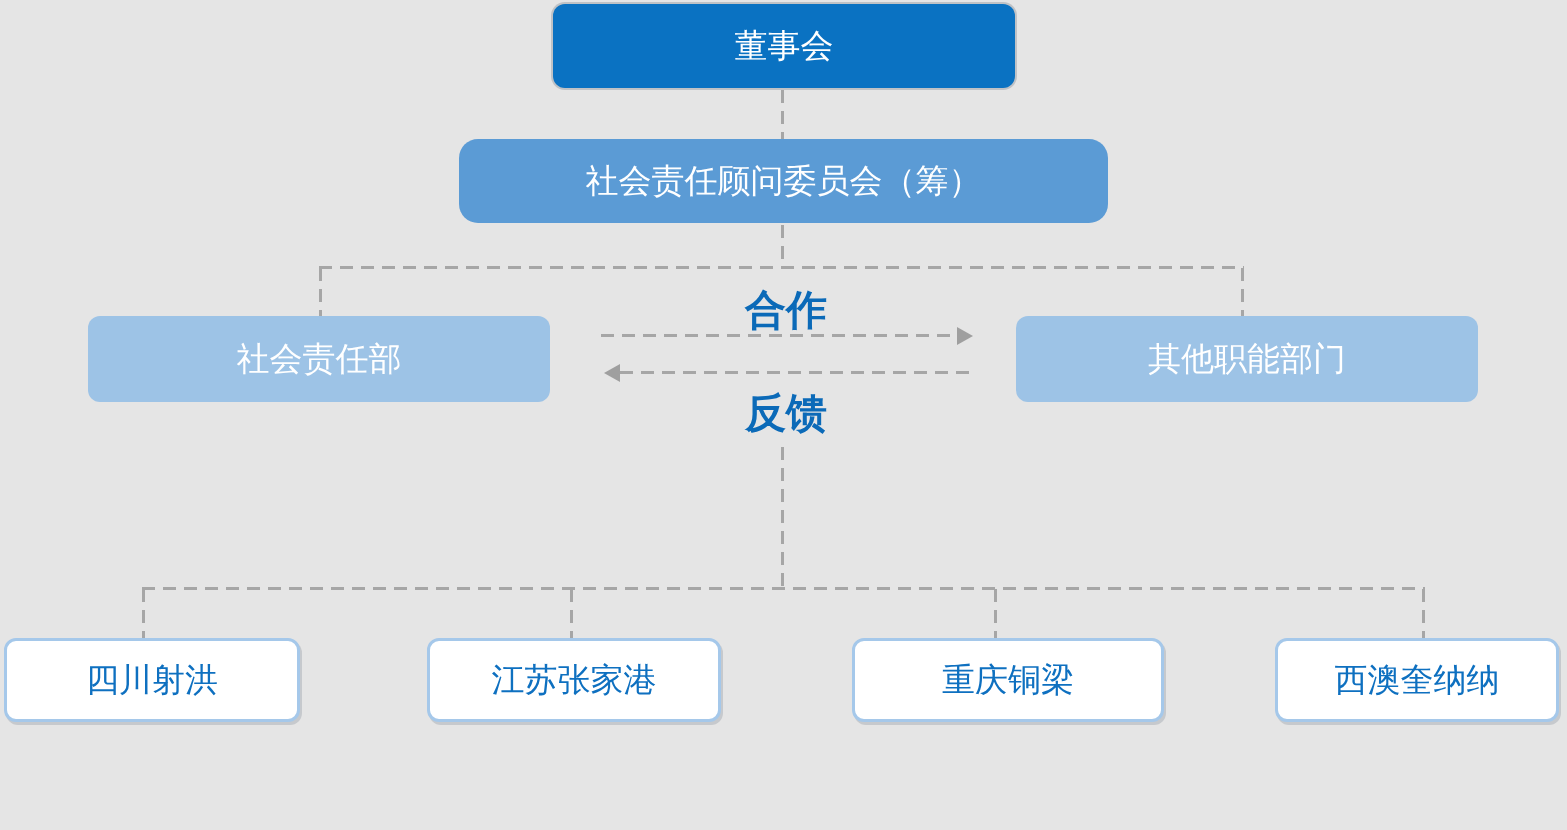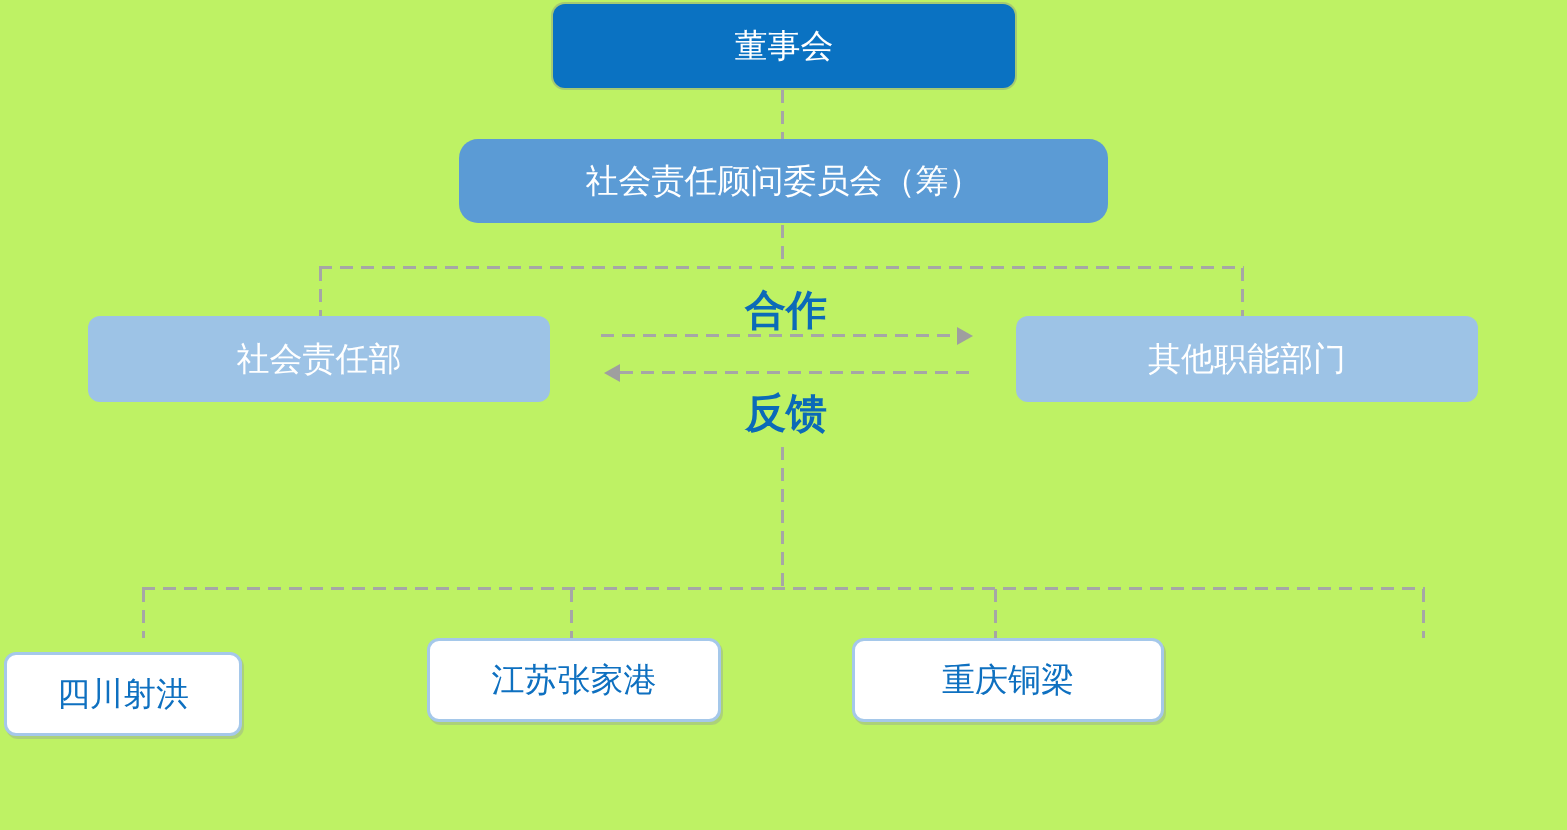--- a/index.html
+++ b/index.html
@@ -4,21 +4,21 @@
 <style>
   html, body {
     margin: 0;
     padding: 0;
     background: #000000;
   }
   #stage {
     position: relative;
     width: 1567px;
     height: 830px;
-    background: #bef264;
+    background: #e5e5e5;
     overflow: hidden;
     font-family: "Liberation Sans", "DejaVu Sans", sans-serif;
   }
   .node {
     position: absolute;
     display: flex;
     align-items: center;
     justify-content: center;
     border-radius: 12px;
     box-sizing: border-box;
@@ -118,23 +118,26 @@
   <div class="edge-label" style="left:786px; top:386px;">反馈</div>
 
   <div class="dash-v" style="left:781px; top:447px; height:142px;"></div>
 
   <div class="dash-h" style="left:142px; top:587px; width:1283px;"></div>
   <div class="dash-v" style="left:142px; top:589px; height:49px;"></div>
   <div class="dash-v" style="left:570px; top:589px; height:49px;"></div>
   <div class="dash-v" style="left:994px; top:589px; height:49px;"></div>
   <div class="dash-v" style="left:1422px; top:589px; height:49px;"></div>
 
-  <div class="node node-site" style="left:4px; top:652px; width:238px; height:84px;">
+  <div class="node node-site" style="left:4px; top:638px; width:296px; height:84px;">
     <span>四川射洪</span>
   </div>
   <div class="node node-site" style="left:427px; top:638px; width:294px; height:84px;">
     <span>江苏张家港</span>
   </div>
   <div class="node node-site" style="left:852px; top:638px; width:312px; height:84px;">
     <span>重庆铜梁</span>
   </div>
+  <div class="node node-site" style="left:1275px; top:638px; width:284px; height:84px;">
+    <span>西澳奎纳纳</span>
+  </div>
 
 </div>
 
 </body></html>

